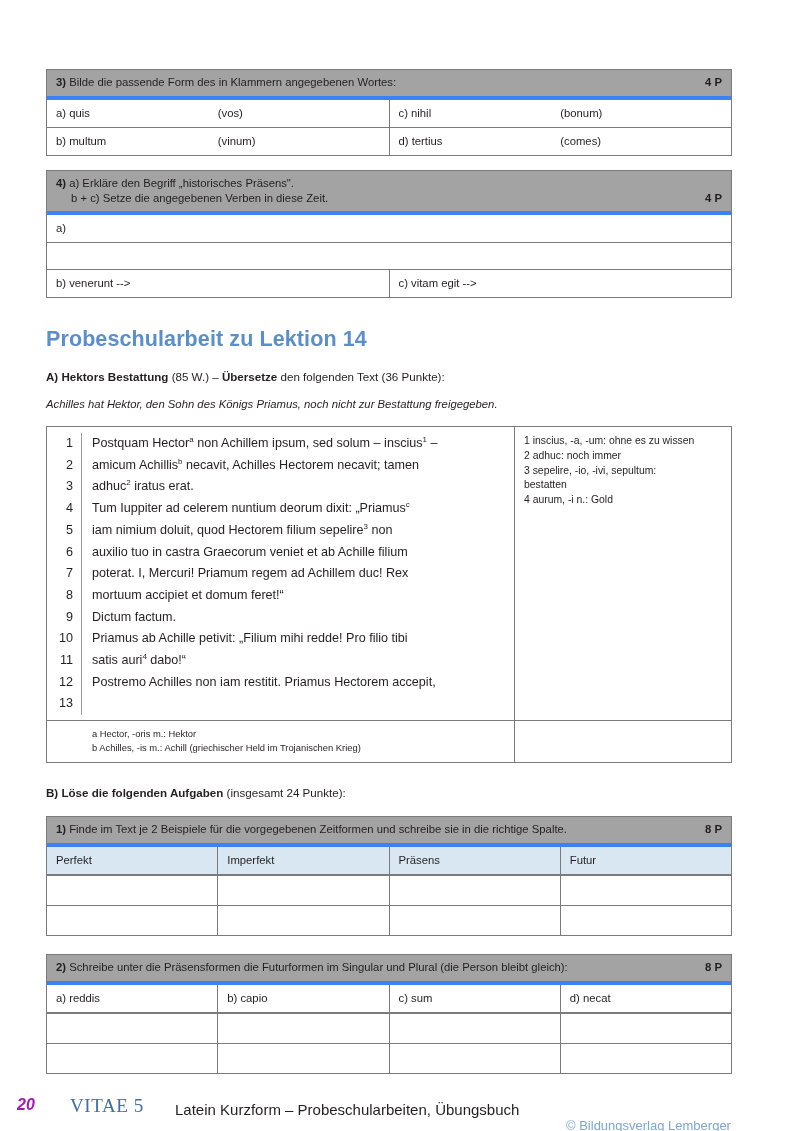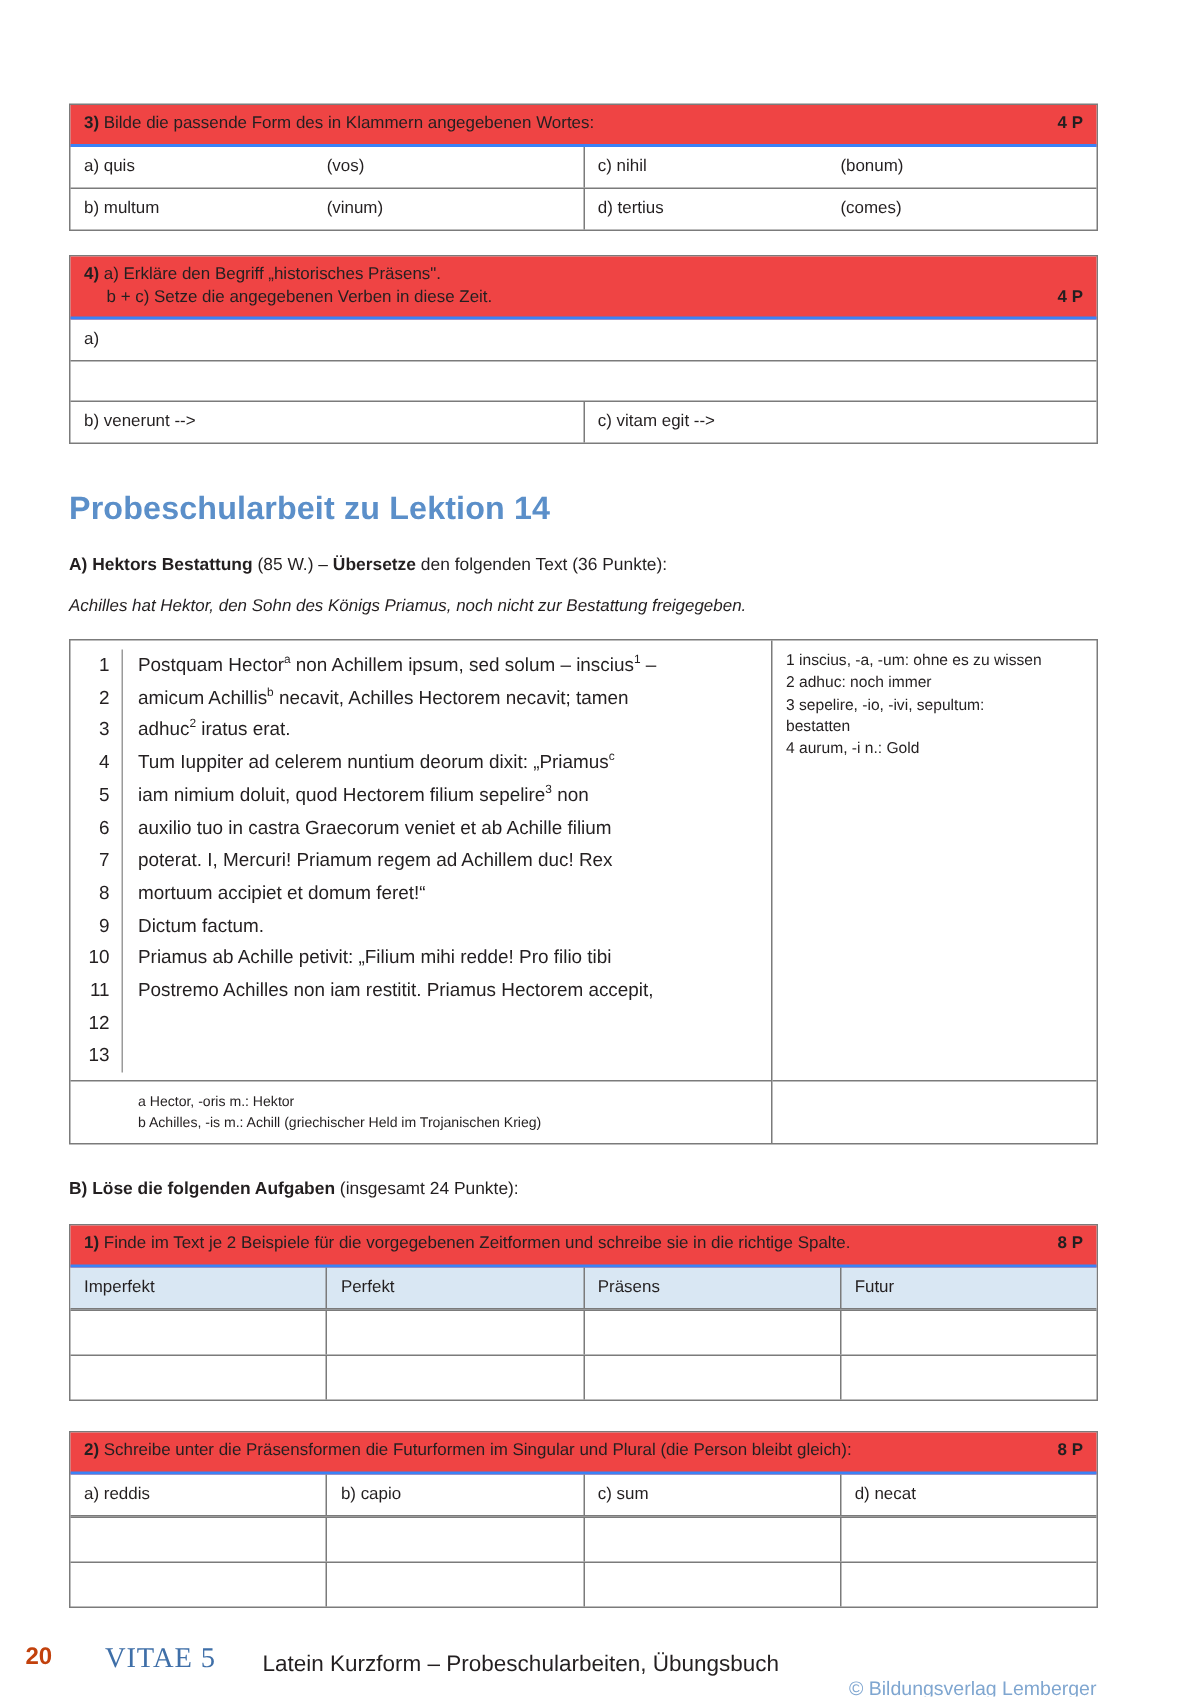--- a/index.html
+++ b/index.html
@@ -23,22 +23,22 @@
     height: 1131px;
   }
 
   
   .box {
     border: 1px solid #7b7b7b;
     box-sizing: border-box;
     background: #ffffff;
   }
   .band {
-    background: #ef4444;
-    border-bottom: 2px solid #3b82f6;
+    background: #a3a3a3;
+    border-bottom: 4px solid #3b82f6;
     box-sizing: border-box;
     padding: 5px 9px 6px 9px;
     font-size: 11.3px;
     line-height: 1.32;
     position: relative;
   }
   .band .pts {
     position: absolute;
     right: 9px;
     font-weight: bold;
@@ -204,21 +204,22 @@
     top: 1096px;
     width: 740px;
     height: 24px;
   }
   #pagenum {
     position: absolute;
     left: -29px;
     top: 0;
     font-size: 16px;
     font-weight: bold;
-    color: #c2410c;
+    color: #a21caf;
+    font-style: italic;
   }
   #brand {
     position: absolute;
     left: 24px;
     top: -1px;
     font-family: "Liberation Serif", serif;
     font-size: 19px;
     color: #3f6fa8;
     letter-spacing: 0.6px;
   }
@@ -324,20 +325,21 @@
             <div class="ln">Postquam Hector<sup>a</sup> non Achillem ipsum, sed solum – inscius<sup>1</sup> –</div>
             <div class="ln">amicum Achillis<sup>b</sup> necavit, Achilles Hectorem necavit; tamen</div>
             <div class="ln">adhuc<sup>2</sup> iratus erat.</div>
             <div class="ln">Tum Iuppiter ad celerem nuntium deorum dixit: „Priamus<sup>c</sup></div>
             <div class="ln">iam nimium doluit, quod Hectorem filium sepelire<sup>3</sup> non</div>
             <div class="ln">auxilio tuo in castra Graecorum veniet et ab Achille filium</div>
             <div class="ln">poterat. I, Mercuri! Priamum regem ad Achillem duc! Rex</div>
             <div class="ln">mortuum accipiet et domum feret!“</div>
             <div class="ln">Dictum factum.</div>
             <div class="ln">Priamus ab Achille petivit: „Filium mihi redde! Pro filio tibi</div>
+            <div class="ln">satis auri<sup>4</sup> dabo!“</div>
             <div class="ln">Postremo Achilles non iam restitit. Priamus Hectorem accepit,</div>
           </div>
       </div>
       <div id="footnotes">
           <div>a Hector, -oris m.: Hektor</div>
           <div>b Achilles, -is m.: Achill (griechischer Held im Trojanischen Krieg)</div>
         </div>
     </div>
     <div id="tb-right">
       <div id="vocab">
@@ -355,22 +357,22 @@
     <b>B) Löse die folgenden Aufgaben</b><span> (insgesamt 24 Punkte):</span>
   </div>
 
   <div class="box" id="ex1">
     <div class="band">
       <b>1)</b>
       <span>Finde im Text je 2 Beispiele für die vorgegebenen Zeitformen und schreibe sie in die richtige Spalte.</span>
       <span class="pts">8 P</span>
     </div>
     <div class="row colhead">
+      <div class="cell">Perfekt</div>
       <div class="cell">Imperfekt</div>
-      <div class="cell">Perfekt</div>
       <div class="cell">Präsens</div>
       <div class="cell">Futur</div>
     </div>
     <div class="row r-blank">
       <div class="cell"></div>
       <div class="cell"></div>
       <div class="cell"></div>
       <div class="cell"></div>
     </div>
     <div class="row r-blank">

